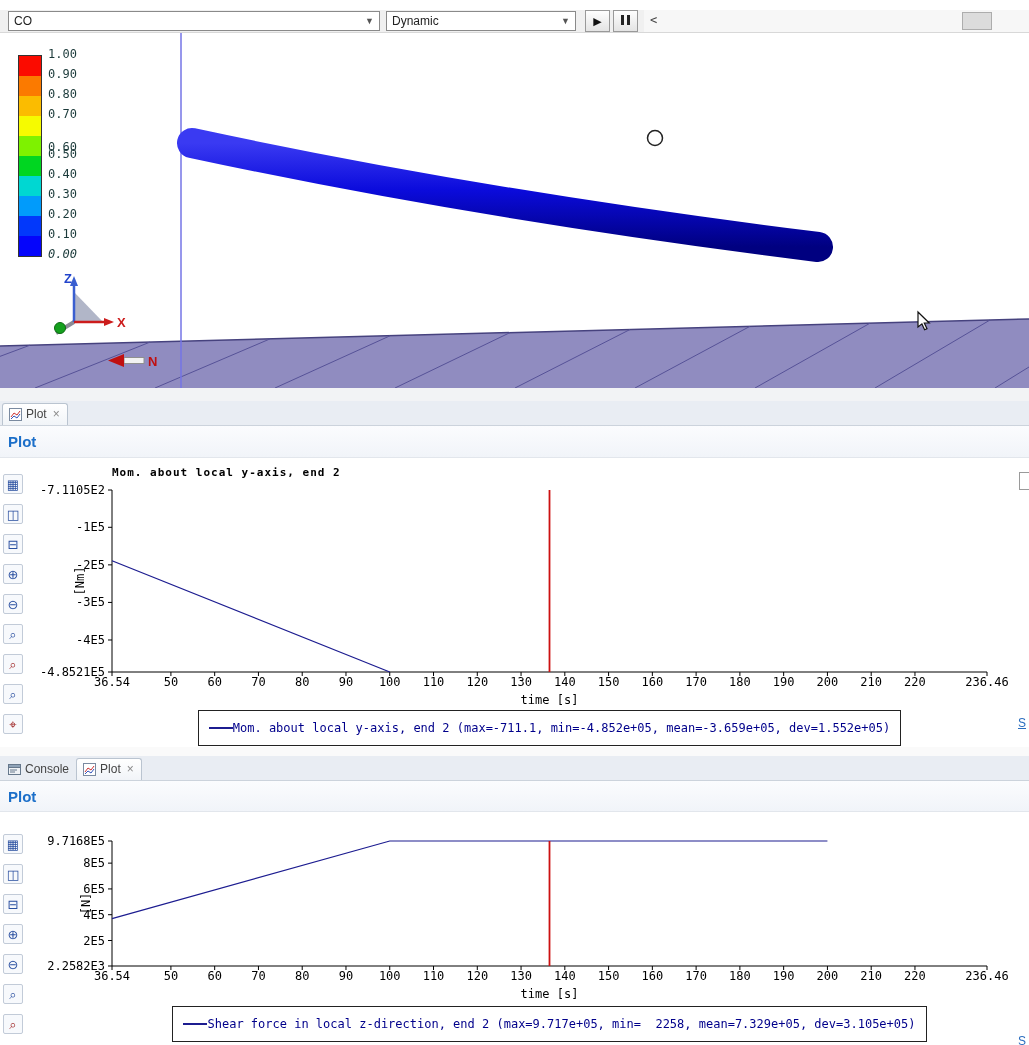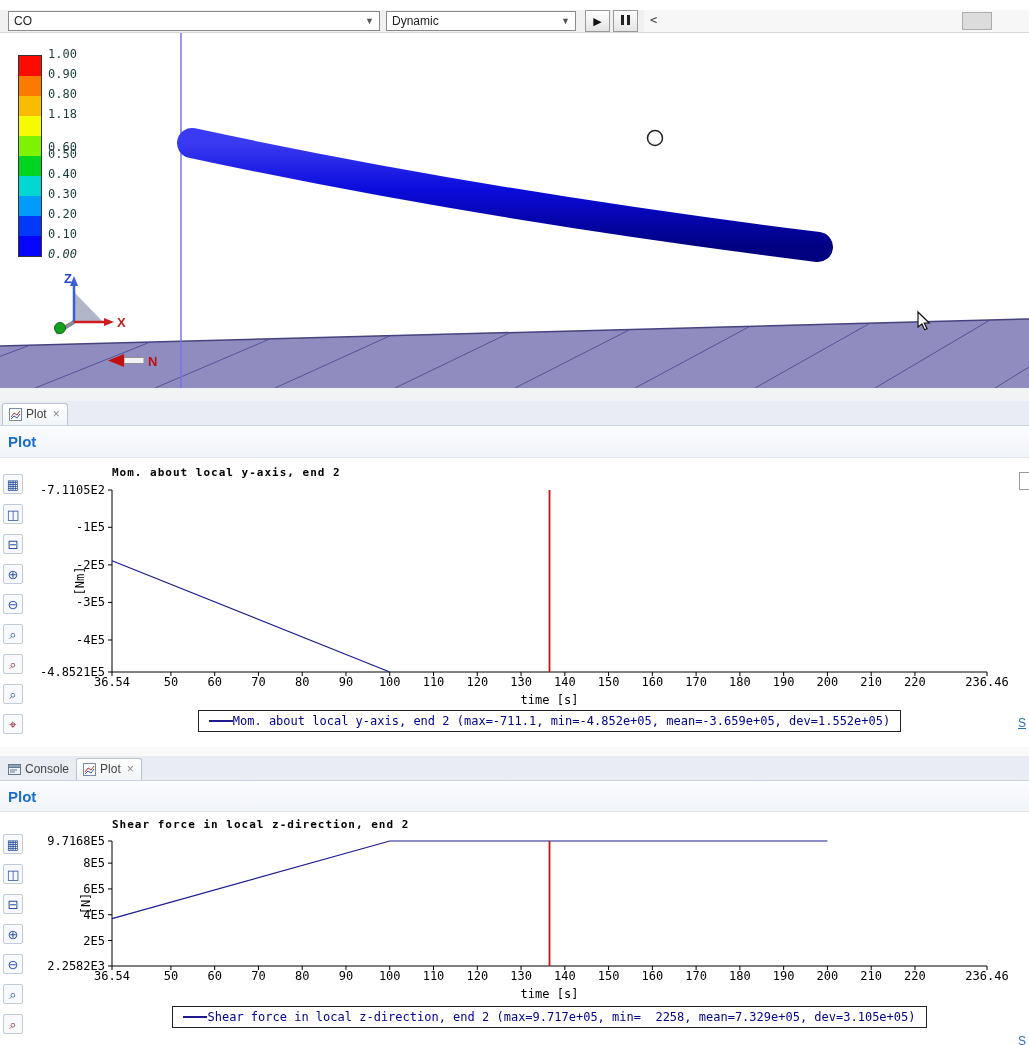--- a/index.html
+++ b/index.html
@@ -32,21 +32,21 @@
   .tab.active{background:linear-gradient(#ffffff,#f1f4f8);border:1px solid #bac4d0;border-bottom:none;border-radius:3px 3px 0 0;}
   .closex{color:#8a8a8a;font-size:12px;margin-left:2px;}
   .phead{position:absolute;left:0;width:100%;background:linear-gradient(#fbfcfe,#f1f4f9);border-bottom:1px solid #e2e6ec;display:flex;align-items:center;padding-left:8px;box-sizing:border-box;color:#1c6fc9;font-weight:bold;font-size:15px;}
   .pbody{position:absolute;left:0;width:100%;background:#fff;}
   .toolstrip{position:absolute;left:3px;width:22px;}
   .tool{display:block;width:20px;height:20px;margin:0 0 10px 0;background:#f7f9fc;border:1px solid #c2cbd8;border-radius:2px;font-size:13px;line-height:17px;text-align:center;padding:0;font-family:"DejaVu Sans",sans-serif;}
   .charttitle{position:absolute;left:112px;width:875px;text-align:left;font-family:"DejaVu Sans Mono",monospace;font-weight:bold;font-size:11px;letter-spacing:1px;color:#000;}
   .chart-svg{position:absolute;left:0;}
   .tick{font-family:"DejaVu Sans Mono",monospace;font-size:12px;fill:#000;}
   .legendwrap{position:absolute;left:112px;width:875px;text-align:center;}
-  .legendbox{display:inline-flex;align-items:center;gap:0;border:1px solid #222;background:#fff;padding:3px 10px;}
+  .legendbox{display:inline-flex;align-items:center;gap:0;border:1px solid #222;background:#fff;padding:10px 10px;}
   .legendline{width:24px;border-top:2px solid #1c1c90;}
   .legendtext{font-family:"DejaVu Sans Mono",monospace;font-size:12px;color:#00008b;white-space:pre;}
   .slink{position:absolute;left:1018px;color:#2a6dbf;text-decoration:underline;font-size:12px;}
   .cutbox{position:absolute;left:1019px;width:9px;height:16px;background:#fff;border:1px solid #9a9a9a;}
 </style>
 </head>
 <body>
 
 <div class="screen">
 
@@ -137,21 +137,21 @@
           <div class="cbcell" style="background: rgb(0, 214, 33);"></div>
           <div class="cbcell" style="background: rgb(0, 215, 210);"></div>
           <div class="cbcell" style="background: rgb(1, 155, 251);"></div>
           <div class="cbcell" style="background: rgb(2, 56, 251);"></div>
           <div class="cbcell" style="background: rgb(5, 5, 251);"></div>
         </div>
       <div>
           <div class="cblab" style="top: -8px;">1.00</div>
           <div class="cblab" style="top: 12px;">0.90</div>
           <div class="cblab" style="top: 32px;">0.80</div>
-          <div class="cblab" style="top: 52px;">1.18</div>
+          <div class="cblab" style="top: 52px;">0.70</div>
           <div class="cblab" style="top: 85px;">0.60</div>
           <div class="cblab" style="top: 92px;">0.50</div>
           <div class="cblab" style="top: 112px;">0.40</div>
           <div class="cblab" style="top: 132px;">0.30</div>
           <div class="cblab" style="top: 152px;">0.20</div>
           <div class="cblab" style="top: 172px;">0.10</div>
           <div class="cblab" style="top: 192px; font-style: italic;">0.00</div>
         </div>
     </div>
   </div>
@@ -285,21 +285,20 @@
   <div class="pbody" style="top:812px;height:233px;">
     <div class="toolstrip" style="top:22px;">
         <button class="tool" style="color: rgb(42, 79, 160);">▦</button>
         <button class="tool" style="color: rgb(42, 79, 160);">◫</button>
         <button class="tool" style="color: rgb(42, 79, 160);">⊟</button>
         <button class="tool" style="color: rgb(42, 79, 160);">⊕</button>
         <button class="tool" style="color: rgb(42, 79, 160);">⊖</button>
         <button class="tool" style="color: rgb(42, 79, 160);">⌕</button>
         <button class="tool" style="color: rgb(160, 42, 42);">⌕</button>
       </div>
-    <div class="charttitle" style="top:6px;">Shear force in local z-direction, end 2</div>
     <svg class="chart-svg" style="top:0px;" width="1029" height="200" viewBox="0 0 1029 200">
         <line x1="112" y1="29" x2="112" y2="154" stroke="#000" stroke-width="1"></line>
         <line x1="112" y1="154" x2="987" y2="154" stroke="#000" stroke-width="1"></line>
         <line x1="112" y1="154" x2="112" y2="158" stroke="#000"></line>
         <text x="112" y="168" text-anchor="middle" class="tick">36.54</text>
         <line x1="170.9110644257703" y1="154" x2="170.9110644257703" y2="158" stroke="#000"></line>
         <text x="170.9110644257703" y="168" text-anchor="middle" class="tick">50</text>
         <line x1="214.67857142857142" y1="154" x2="214.67857142857142" y2="158" stroke="#000"></line>
         <text x="214.67857142857142" y="168" text-anchor="middle" class="tick">60</text>
         <line x1="258.44607843137254" y1="154" x2="258.44607843137254" y2="158" stroke="#000"></line>

